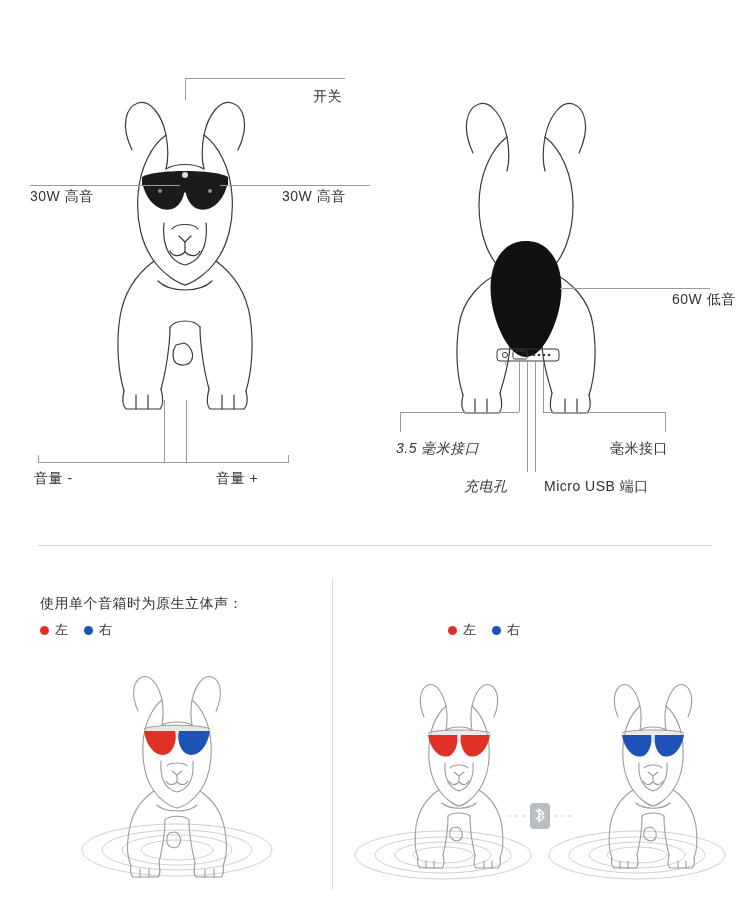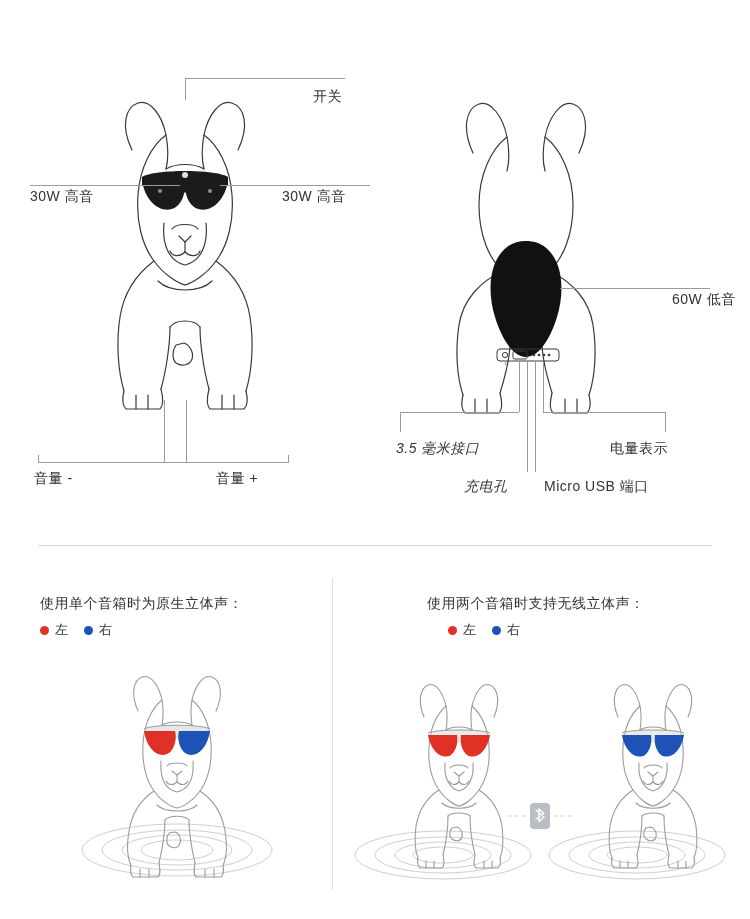--- a/index.html
+++ b/index.html
@@ -194,21 +194,21 @@
     <div class="line v" style="left:527px; top:362px; height:58px;"></div>
     <div class="line v" style="left:535px; top:362px; height:58px;"></div>
     <div class="line v" style="left:543px; top:362px; height:50px;"></div>
 
     <div class="line h" style="left:400px; top:412px; width:119px;"></div>
     <div class="line v" style="left:400px; top:412px; height:20px;"></div>
     <div class="callout" style="left:396px; top:440px;font-style:italic;">3.5 毫米接口</div>
 
     <div class="line h" style="left:543px; top:412px; width:122px;"></div>
     <div class="line v" style="left:665px; top:412px; height:20px;"></div>
-    <div class="callout" style="left:610px; top:440px;">电量表示</div>
+    <div class="callout" style="left:610px; top:440px;">毫米接口</div>
 
     <div class="line v" style="left:527px; top:420px; height:52px;"></div>
     <div class="line v" style="left:535px; top:420px; height:52px;"></div>
     <div class="callout" style="left:464px; top:478px;font-style:italic;">充电孔</div>
     <div class="callout" style="left:544px; top:478px;">Micro USB 端口</div>
   </div>
 
   <div class="divider"></div>
   <div class="vdivider"></div>
 
@@ -255,21 +255,20 @@
       </g>
 
       <g>
         <path d="M82 64 C90 59 140 59 148 64 L148 69 C140 76 90 76 82 69 Z" fill="#cfcfcf" opacity="0.5"></path>
         <path d="M82 66 C85 86 98 94 107 88 C113 83 115 73 113 66 Z" fill="#e03127"></path>
         <path d="M148 66 C145 86 132 94 123 88 C117 83 115 73 117 66 Z" fill="#1d52b6"></path>
         <path d="M82 64 C90 59 140 59 148 64" fill="none" stroke="#9b9b9b" stroke-width="1"></path>
       </g>
     </svg>
 
-    <div class="caption" style="left:427px; top:40px;">使用两个音箱时支持无线立体声：</div>
     <div class="legend" style="left:448px; top:66px;">
       <span class="dot red"></span>
       <span class="lbl">左</span>
       <span class="dot blue"></span>
       <span class="lbl">右</span>
     </div>
 
     <svg width="400" height="220" viewBox="0 0 400 220" style="position:absolute; left:340px; top:118px;">
 
       <g class="ripple">

